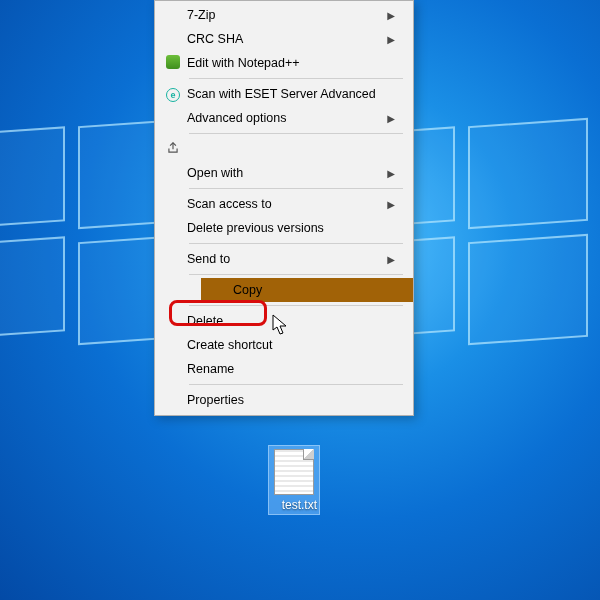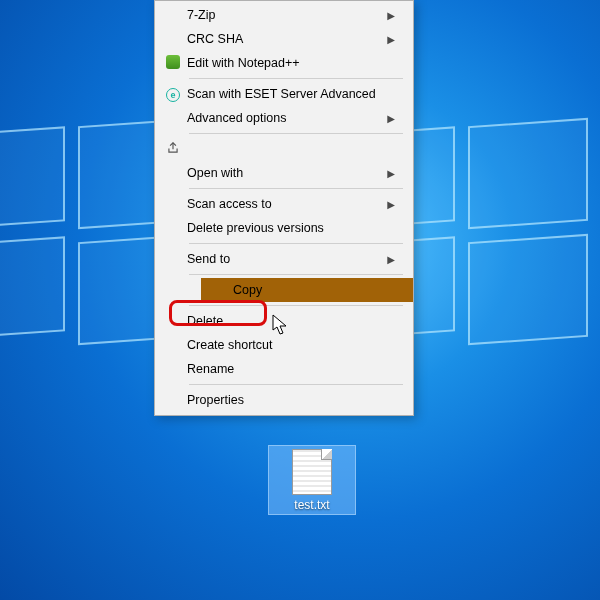--- a/index.html
+++ b/index.html
@@ -31,22 +31,22 @@
   }
   .winlogo .p1 { left: 0;    top: 10px;  width: 105px; height: 95px;  transform: skewY(-4deg); }
   .winlogo .p2 { left: 118px; top: 2px;  width: 120px; height: 103px; transform: skewY(-4deg); }
   .winlogo .p3 { left: 0;    top: 120px; width: 105px; height: 95px;  transform: skewY(-4deg); }
   .winlogo .p4 { left: 118px; top: 118px; width: 120px; height: 103px; transform: skewY(-4deg); }
 
   
   .file-icon {
     position: absolute;
     left: 268px; top: 445px;
-    width: 88px;
-    text-align: center;
+    width: 52px;
+    text-align: right;
     background: rgba(120,190,255,0.55);
     padding: 3px 2px 2px 2px;
     border: 1px solid rgba(200,230,255,0.5);
   }
   .file-icon .page {
     margin: 0 auto 3px auto;
     width: 40px; height: 46px;
     background:
       repeating-linear-gradient(#e9e9e9 0, #e9e9e9 2px, #ffffff 2px, #ffffff 5px),
       #ffffff;

